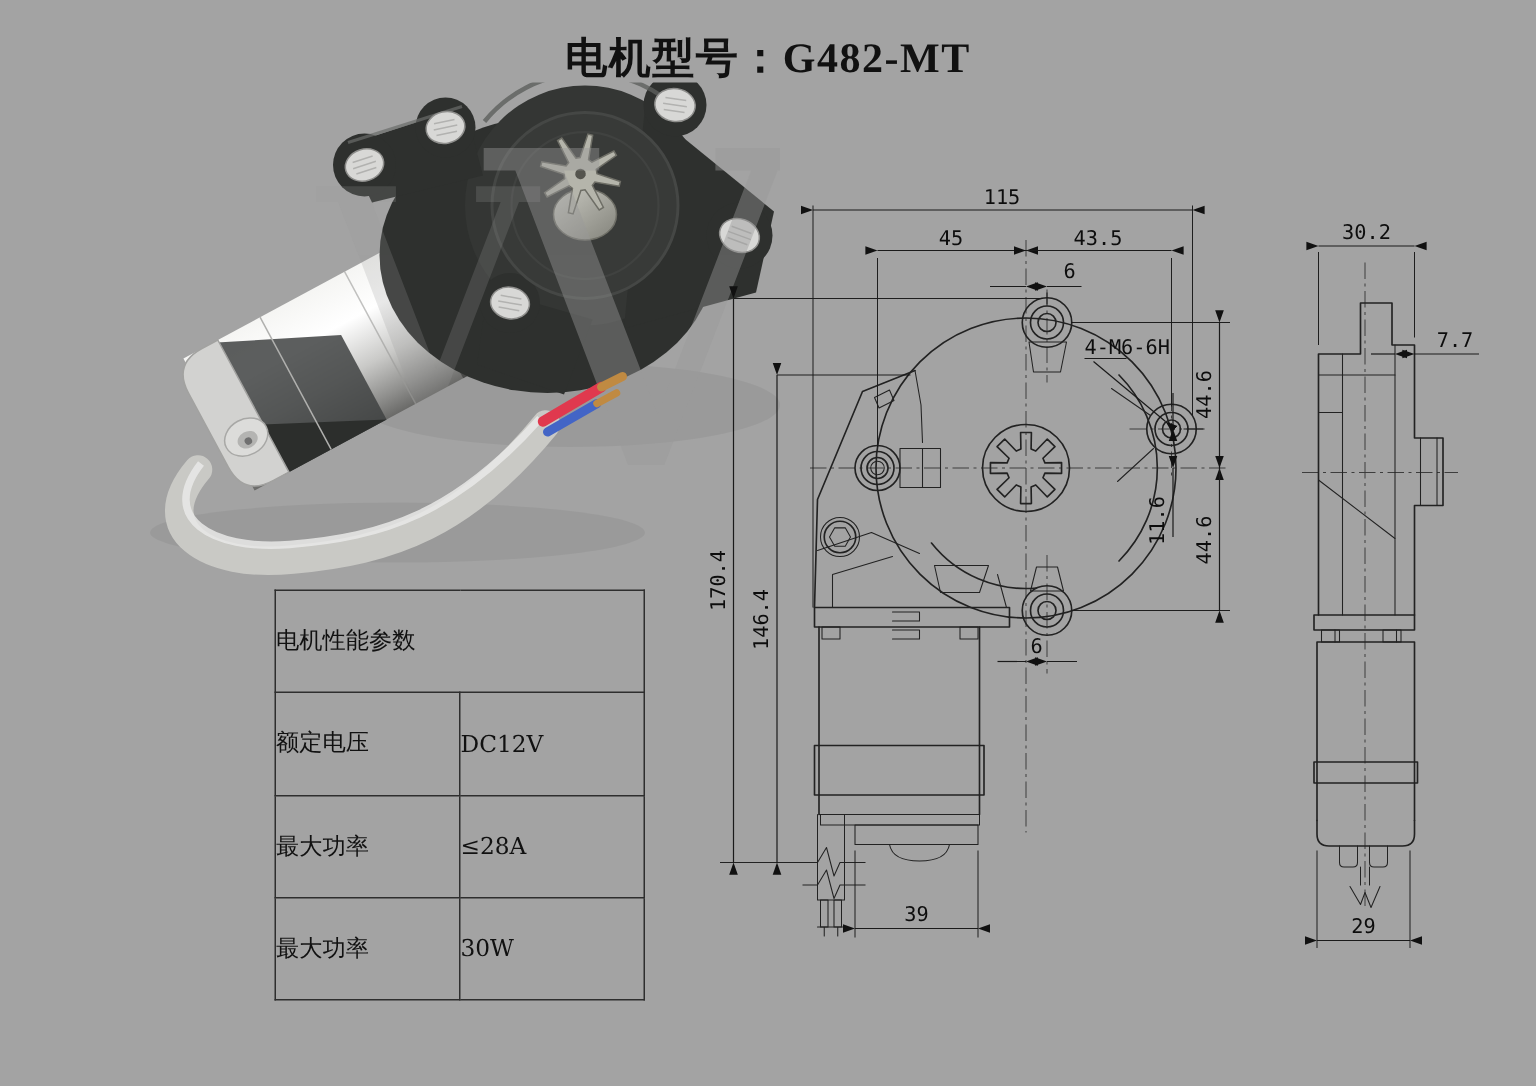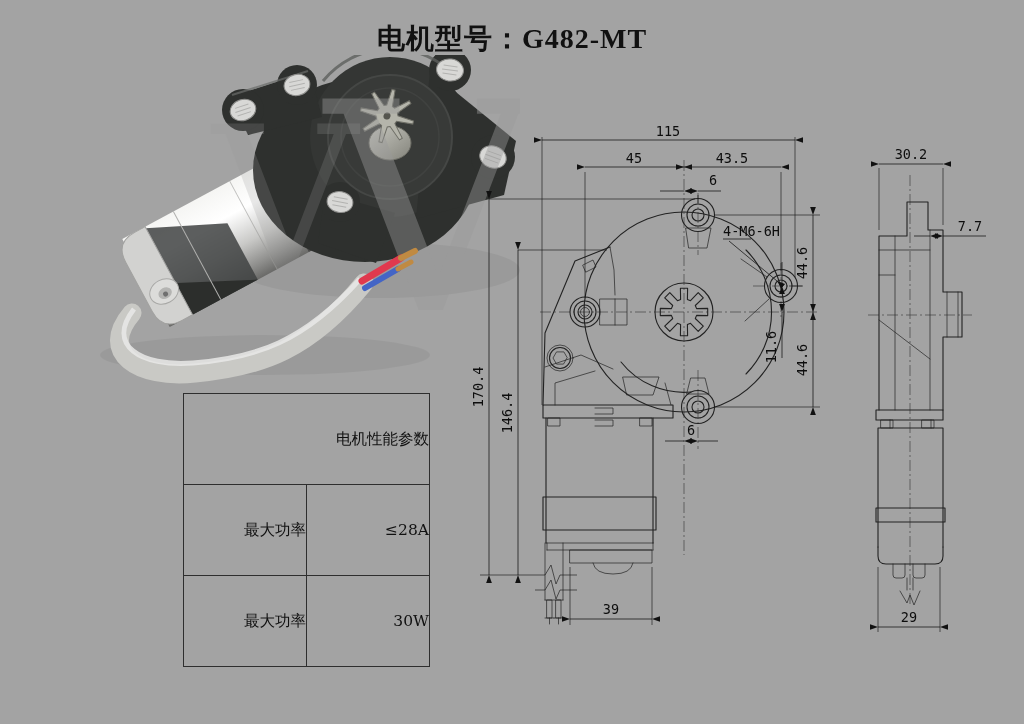--- a/index.html
+++ b/index.html
@@ -3,21 +3,21 @@
 <meta charset="utf-8">
 <style>
   html,body{margin:0;padding:0;background:#ffffff;}
   #page{position:relative;width:1024px;height:724px;background:#a3a3a3;overflow:hidden;
         font-family:"Liberation Serif","DejaVu Serif",serif;}
   .title{position:absolute;top:20px;left:0;width:100%;text-align:center;
          font-size:28px;font-weight:700;letter-spacing:1px;color:#111;}
   
   table.spec{position:absolute;left:183px;top:393px;width:247px;height:274px;
              border-collapse:collapse;table-layout:fixed;}
-  table.spec td{border:1px solid #2e2e2e;text-align:right;vertical-align:middle;
+  table.spec td{border:1px solid #2e2e2e;text-align:left;vertical-align:middle;
                 font-size:15.5px;color:#111;padding:0;height:27px;}
   table.spec td.lab{width:119px;}
   table.spec td.val{width:128px;font-family:"DejaVu Serif","Liberation Serif",serif;}
   
   svg.draw{position:absolute;}
   .ol{fill:none;stroke:#222;stroke-width:1.1;stroke-linejoin:round;stroke-linecap:round;}
   .th{fill:none;stroke:#222;stroke-width:.7;stroke-linejoin:round;}
   .dim{fill:none;stroke:#1a1a1a;stroke-width:.8;}
   .ext{fill:none;stroke:#1a1a1a;stroke-width:.65;}
   .cl{fill:none;stroke:#3a3a3a;stroke-width:.65;stroke-dasharray:11 3 2 3;}
@@ -130,20 +130,24 @@
       <path d="M285,233 L318,214" stroke="#4365c6" stroke-width="6" fill="none"></path>
       <path d="M321,203 L335,196" stroke="#c08a42" stroke-width="6" fill="none"></path>
       <path d="M318,214 L331,207" stroke="#c08a42" stroke-width="5" fill="none"></path>
     </g>
   </svg>
 
   <table class="spec">
     <tbody>
       <tr>
           <td colspan="2">电机性能参数</td>
+        </tr>
+      <tr>
+          <td class="lab">额定电压</td>
+          <td class="val">DC12V</td>
         </tr>
       <tr>
           <td class="lab">最大功率</td>
           <td class="val">≤28A</td>
         </tr>
       <tr>
           <td class="lab">最大功率</td>
           <td class="val">30W</td>
         </tr>
     </tbody>

